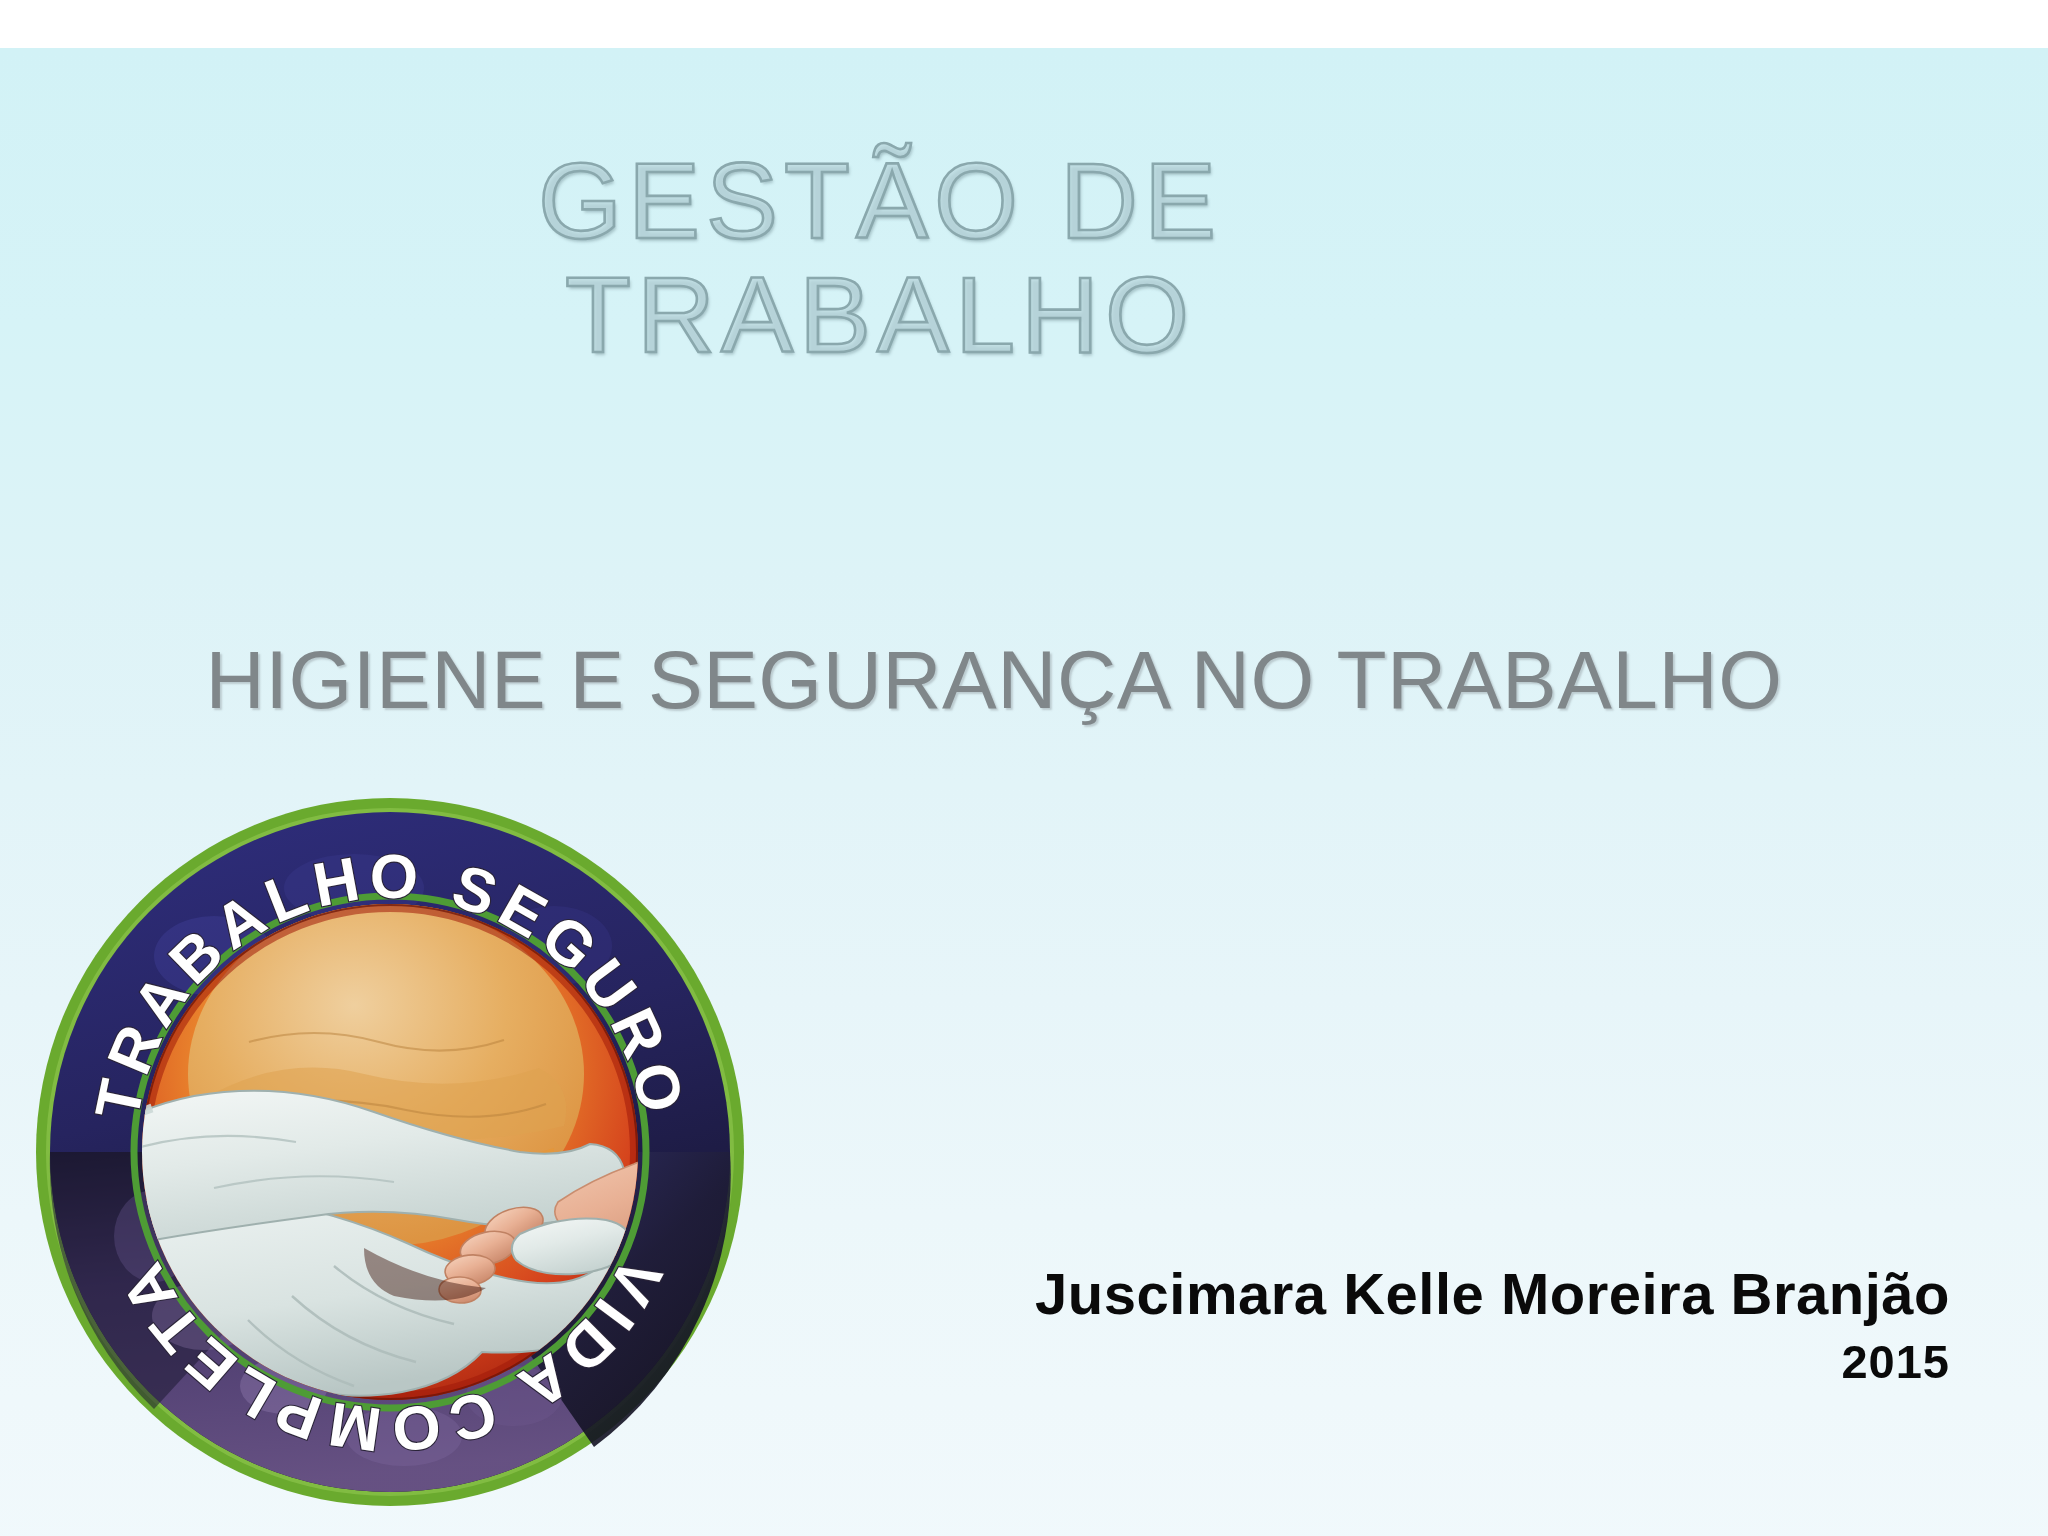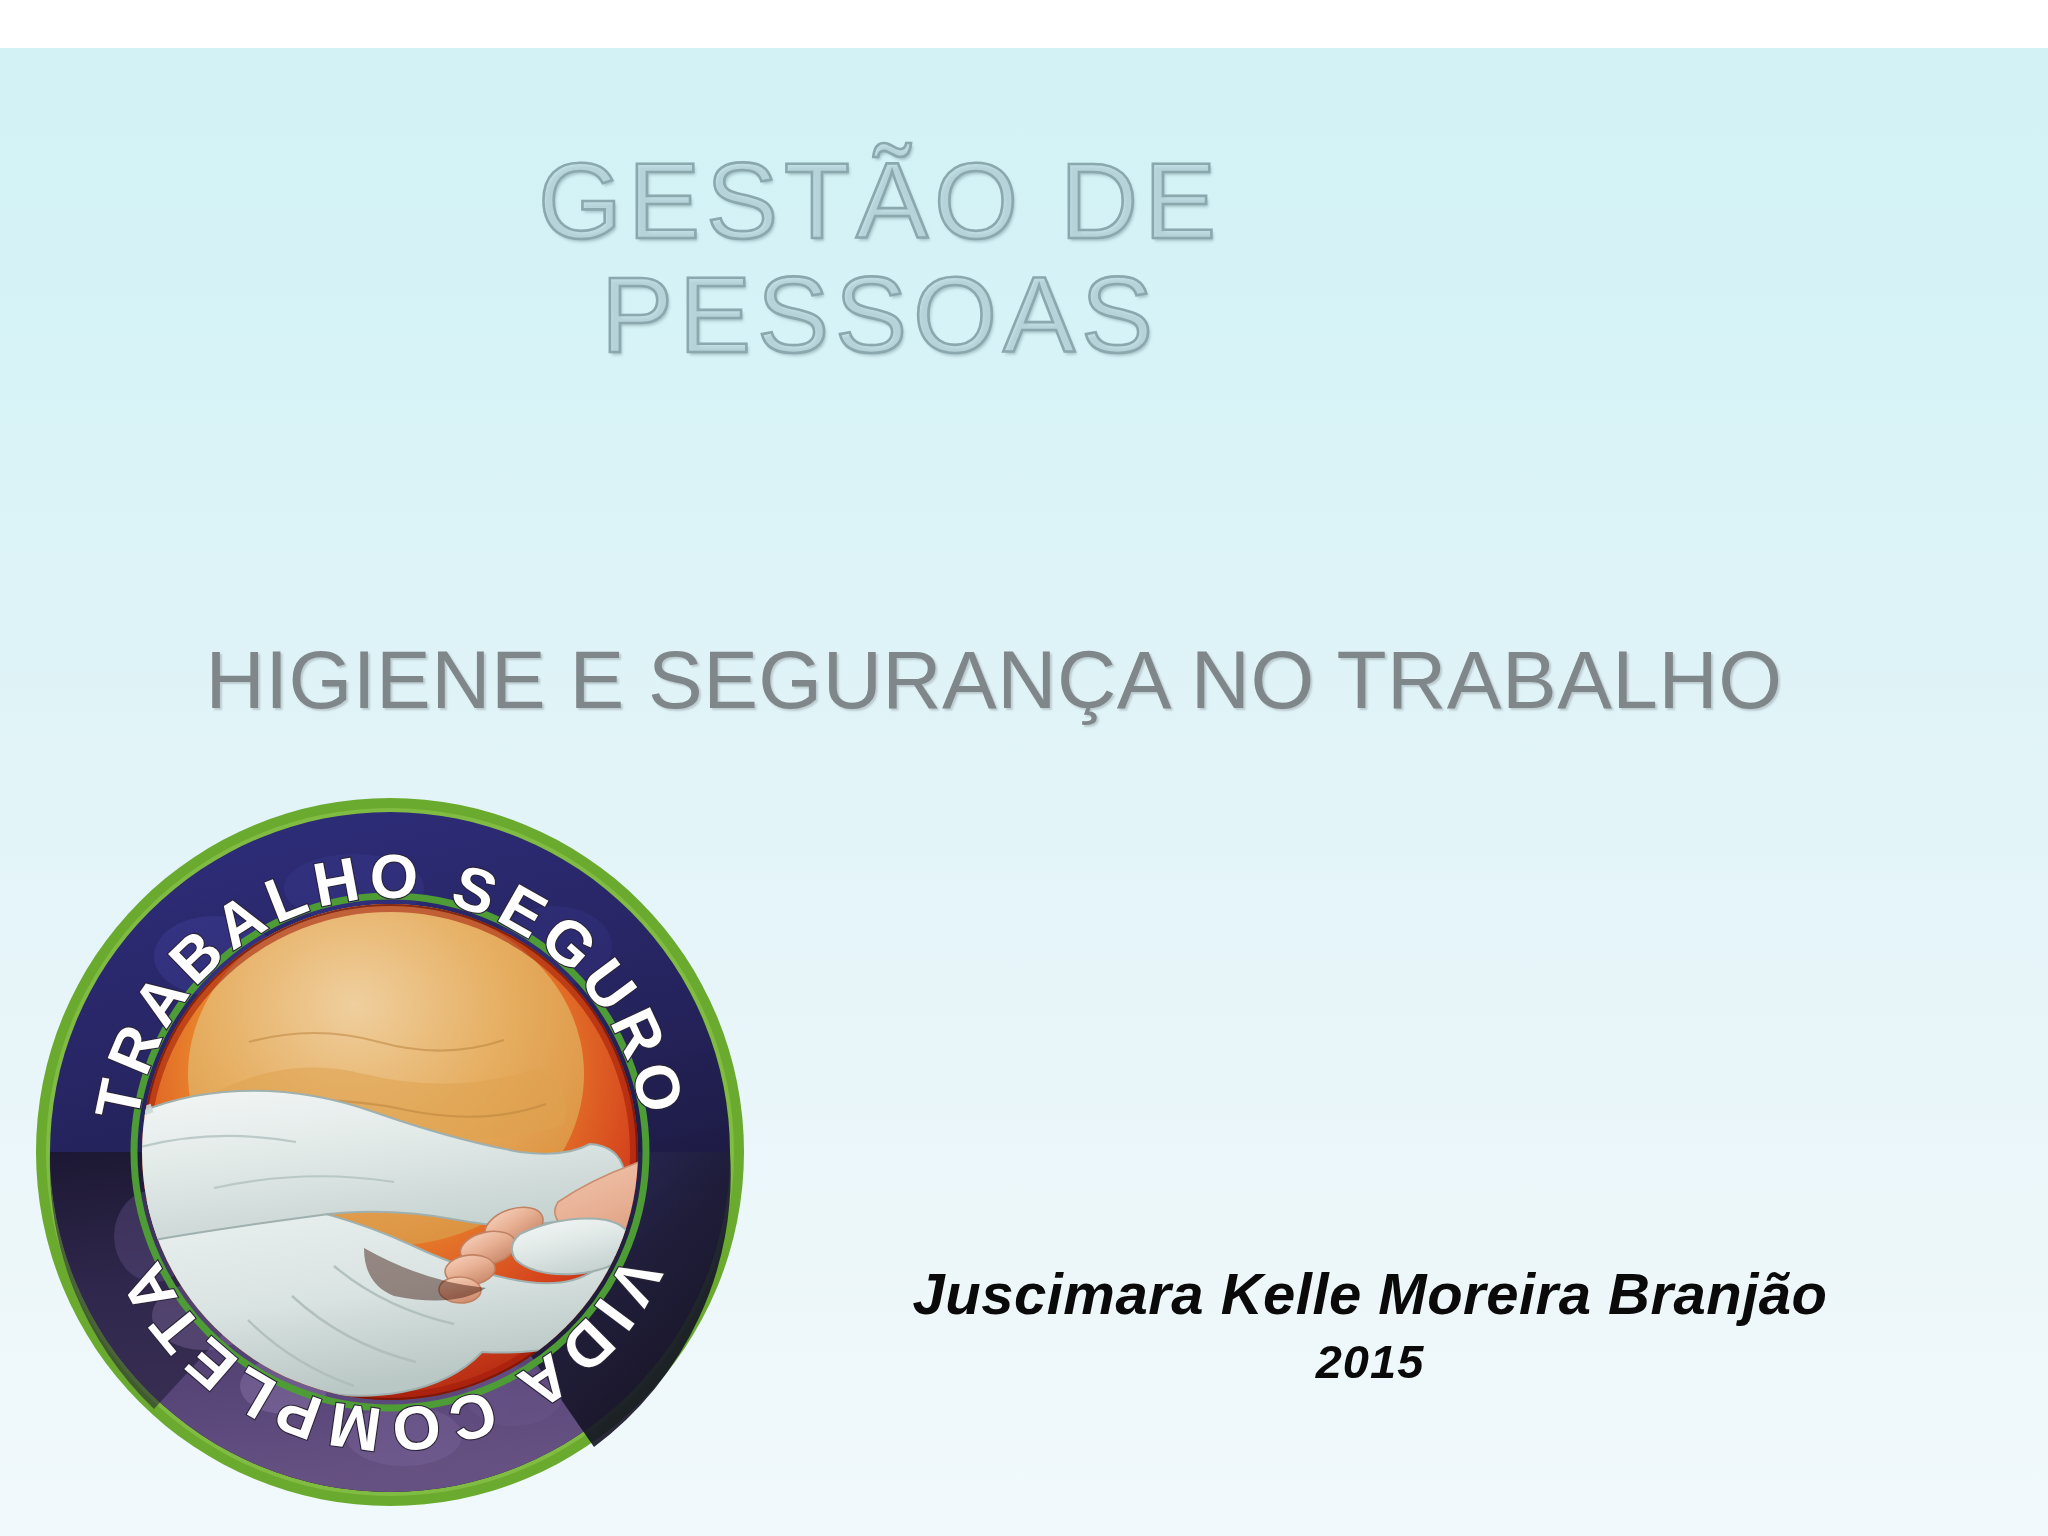--- a/index.html
+++ b/index.html
@@ -62,25 +62,24 @@
     text-shadow: 2px 2px 2px rgba(120, 130, 134, 0.35);
     white-space: nowrap;
   }
 
   
   #author-block {
     position: absolute;
     left: 790px;
     top: 1208px;
     width: 1160px;
-    text-align: center;
+    text-align: right;
     color: #0a0a0a;
     font-weight: bold;
     line-height: 1.30;
-    font-style: italic;
   }
   #author-name {
     display: block;
     font-size: 58px;
     letter-spacing: 0.5px;
     white-space: nowrap;
   }
   #author-year {
     display: block;
     font-size: 47px;
@@ -108,21 +107,21 @@
     paint-order: stroke fill;
   }
 </style>
 </head>
 <body>
 
 <div id="slide">
 
   <div id="title-block">
     <span class="title-line">GESTÃO DE</span>
-    <span class="title-line">PESSOAS</span>
+    <span class="title-line">TRABALHO</span>
   </div>
 
   <div id="subtitle">HIGIENE E SEGURANÇA NO TRABALHO</div>
 
   <div id="badge">
     <svg id="badge-svg" viewBox="0 0 712 712" xmlns="http://www.w3.org/2000/svg">
       <defs>
 
         <linearGradient id="gUpper" x1="0" y1="0" x2="0.25" y2="1">
           <stop offset="0%" stop-color="#2f2e7e"></stop>

